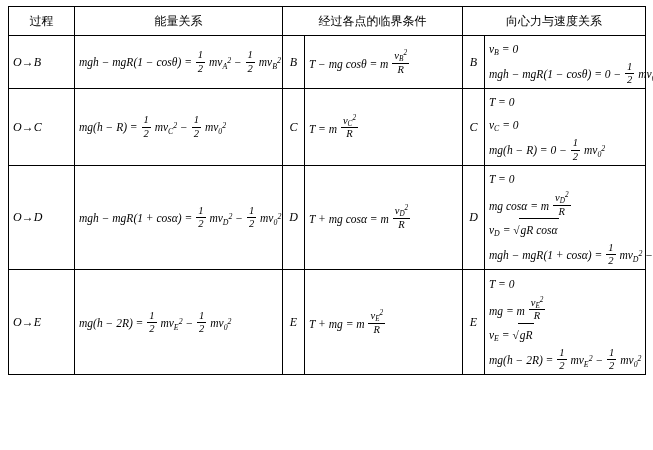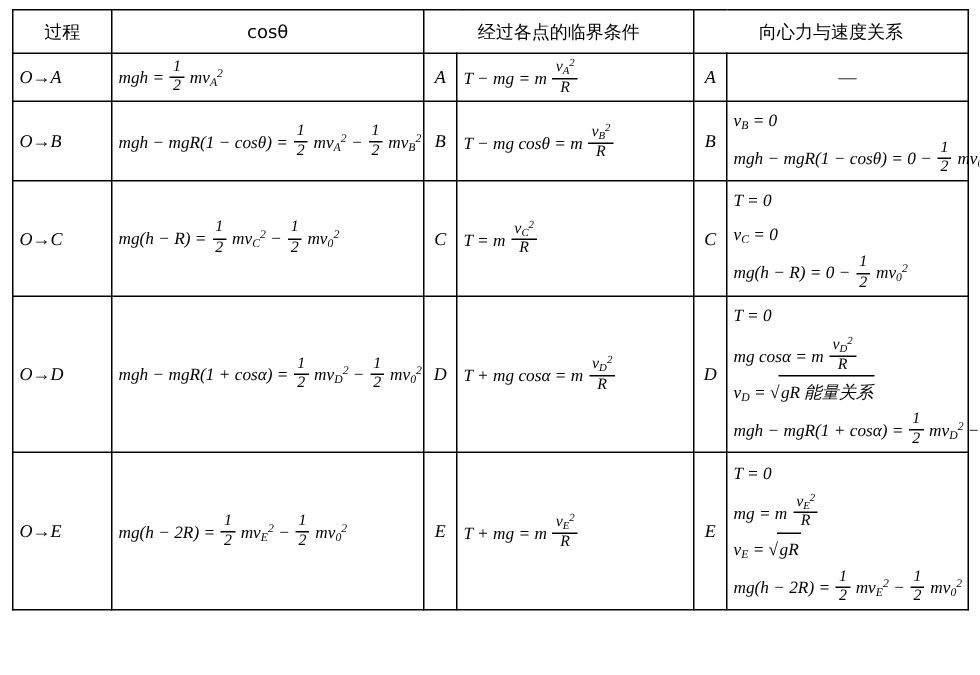--- a/index.html
+++ b/index.html
@@ -146,44 +146,27 @@
       <col class="col-proc">
       <col class="col-energy">
       <col class="col-pt-a">
       <col class="col-force">
       <col class="col-pt-b">
       <col class="col-crit">
     </colgroup>
     <thead>
       <tr>
         <td>过程</td>
-        <td>cosθ</td>
+        <td>能量关系</td>
         <td colspan="2">经过各点的临界条件</td>
         <td colspan="2">向心力与速度关系</td>
       </tr>
     </thead>
     <tbody>
 
-      <tr class="rowH-1">
-        <td class="proc-cell">O→A</td>
-        <td class="eq-cell">
-          <span class="eq">mgh =
-            <span class="frac"><span class="num">1</span><span class="den">2</span></span>
-            mv<sub>A</sub><sup>2</sup>
-          </span>
-        </td>
-        <td class="pt-cell">A</td>
-        <td class="eq-cell">
-          <span class="eq">T − mg = m
-            <span class="frac"><span class="num">v<sub>A</sub><sup>2</sup></span><span class="den">R</span></span>
-          </span>
-        </td>
-        <td class="pt-cell">A</td>
-        <td class="dash-cell">—</td>
-      </tr>
 
       <tr class="rowH-2">
         <td class="proc-cell">O→B</td>
         <td class="eq-cell">
           <span class="eq">mgh − mgR(1 − cosθ) =
             <span class="frac"><span class="num">1</span><span class="den">2</span></span>
             mv<sub>A</sub><sup>2</sup> −
             <span class="frac"><span class="num">1</span><span class="den">2</span></span>
             mv<sub>B</sub><sup>2</sup>
           </span>
@@ -247,21 +230,21 @@
             <span class="frac"><span class="num">v<sub>D</sub><sup>2</sup></span><span class="den">R</span></span>
           </span>
         </td>
         <td class="pt-cell">D</td>
         <td class="crit-cell">
           <span class="crit-line">T = 0</span>
           <span class="crit-line">mg cosα = m
             <span class="frac"><span class="num">v<sub>D</sub><sup>2</sup></span><span class="den">R</span></span>
           </span>
           <span class="crit-line">v<sub>D</sub> =
-            <span class="sqrt"><span class="rad">√</span><span class="body">gR 能量关系</span></span>
+            <span class="sqrt"><span class="rad">√</span><span class="body">gR cosα</span></span>
           </span>
           <span class="crit-line">mgh − mgR(1 + cosα) =
             <span class="frac"><span class="num">1</span><span class="den">2</span></span>
             mv<sub>D</sub><sup>2</sup> −
             
             mv
           </span>
         </td>
       </tr>
 

